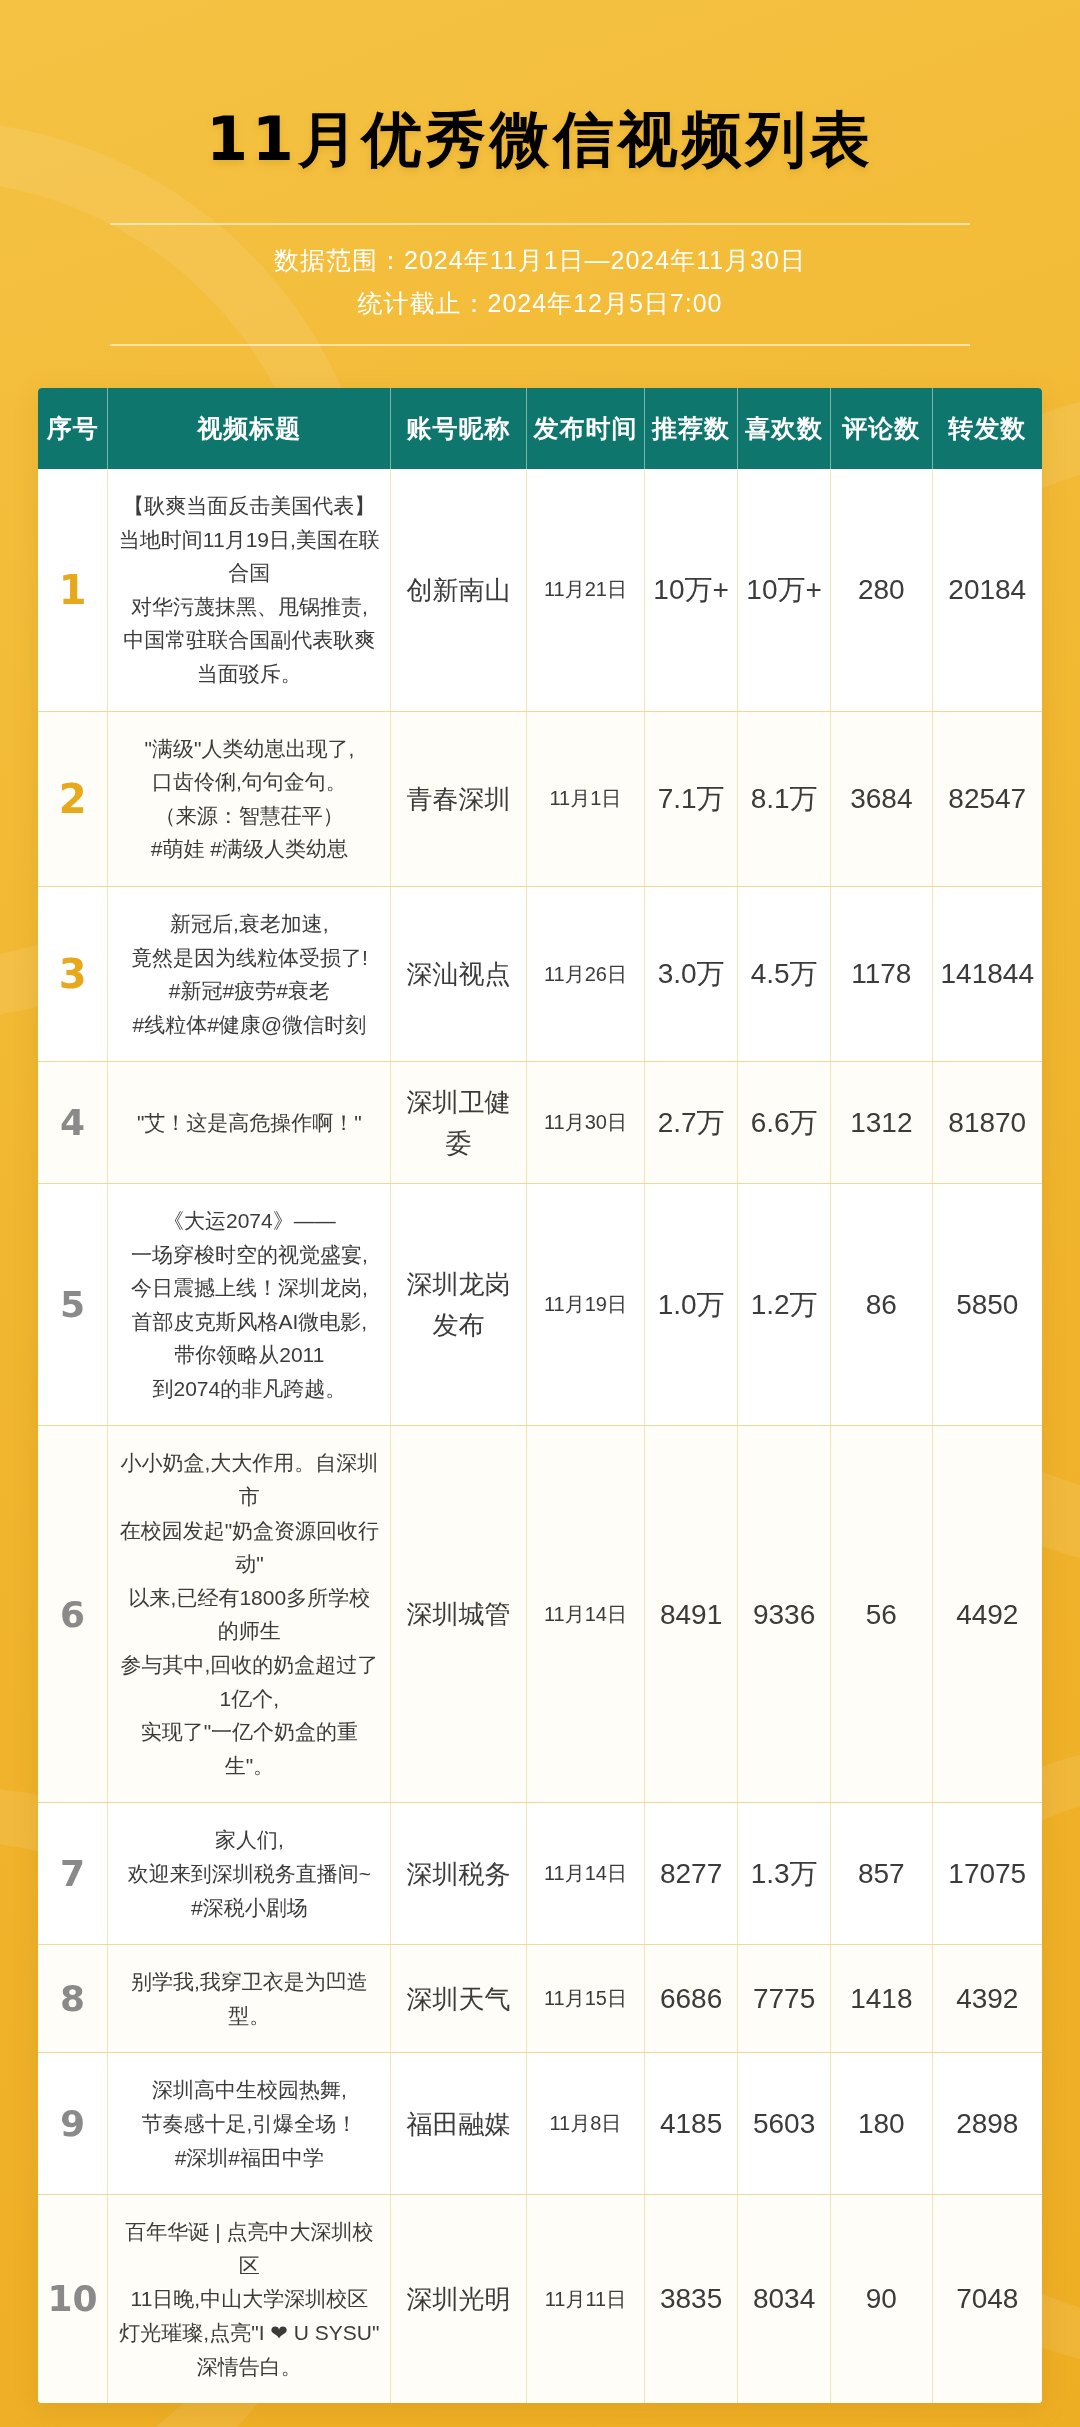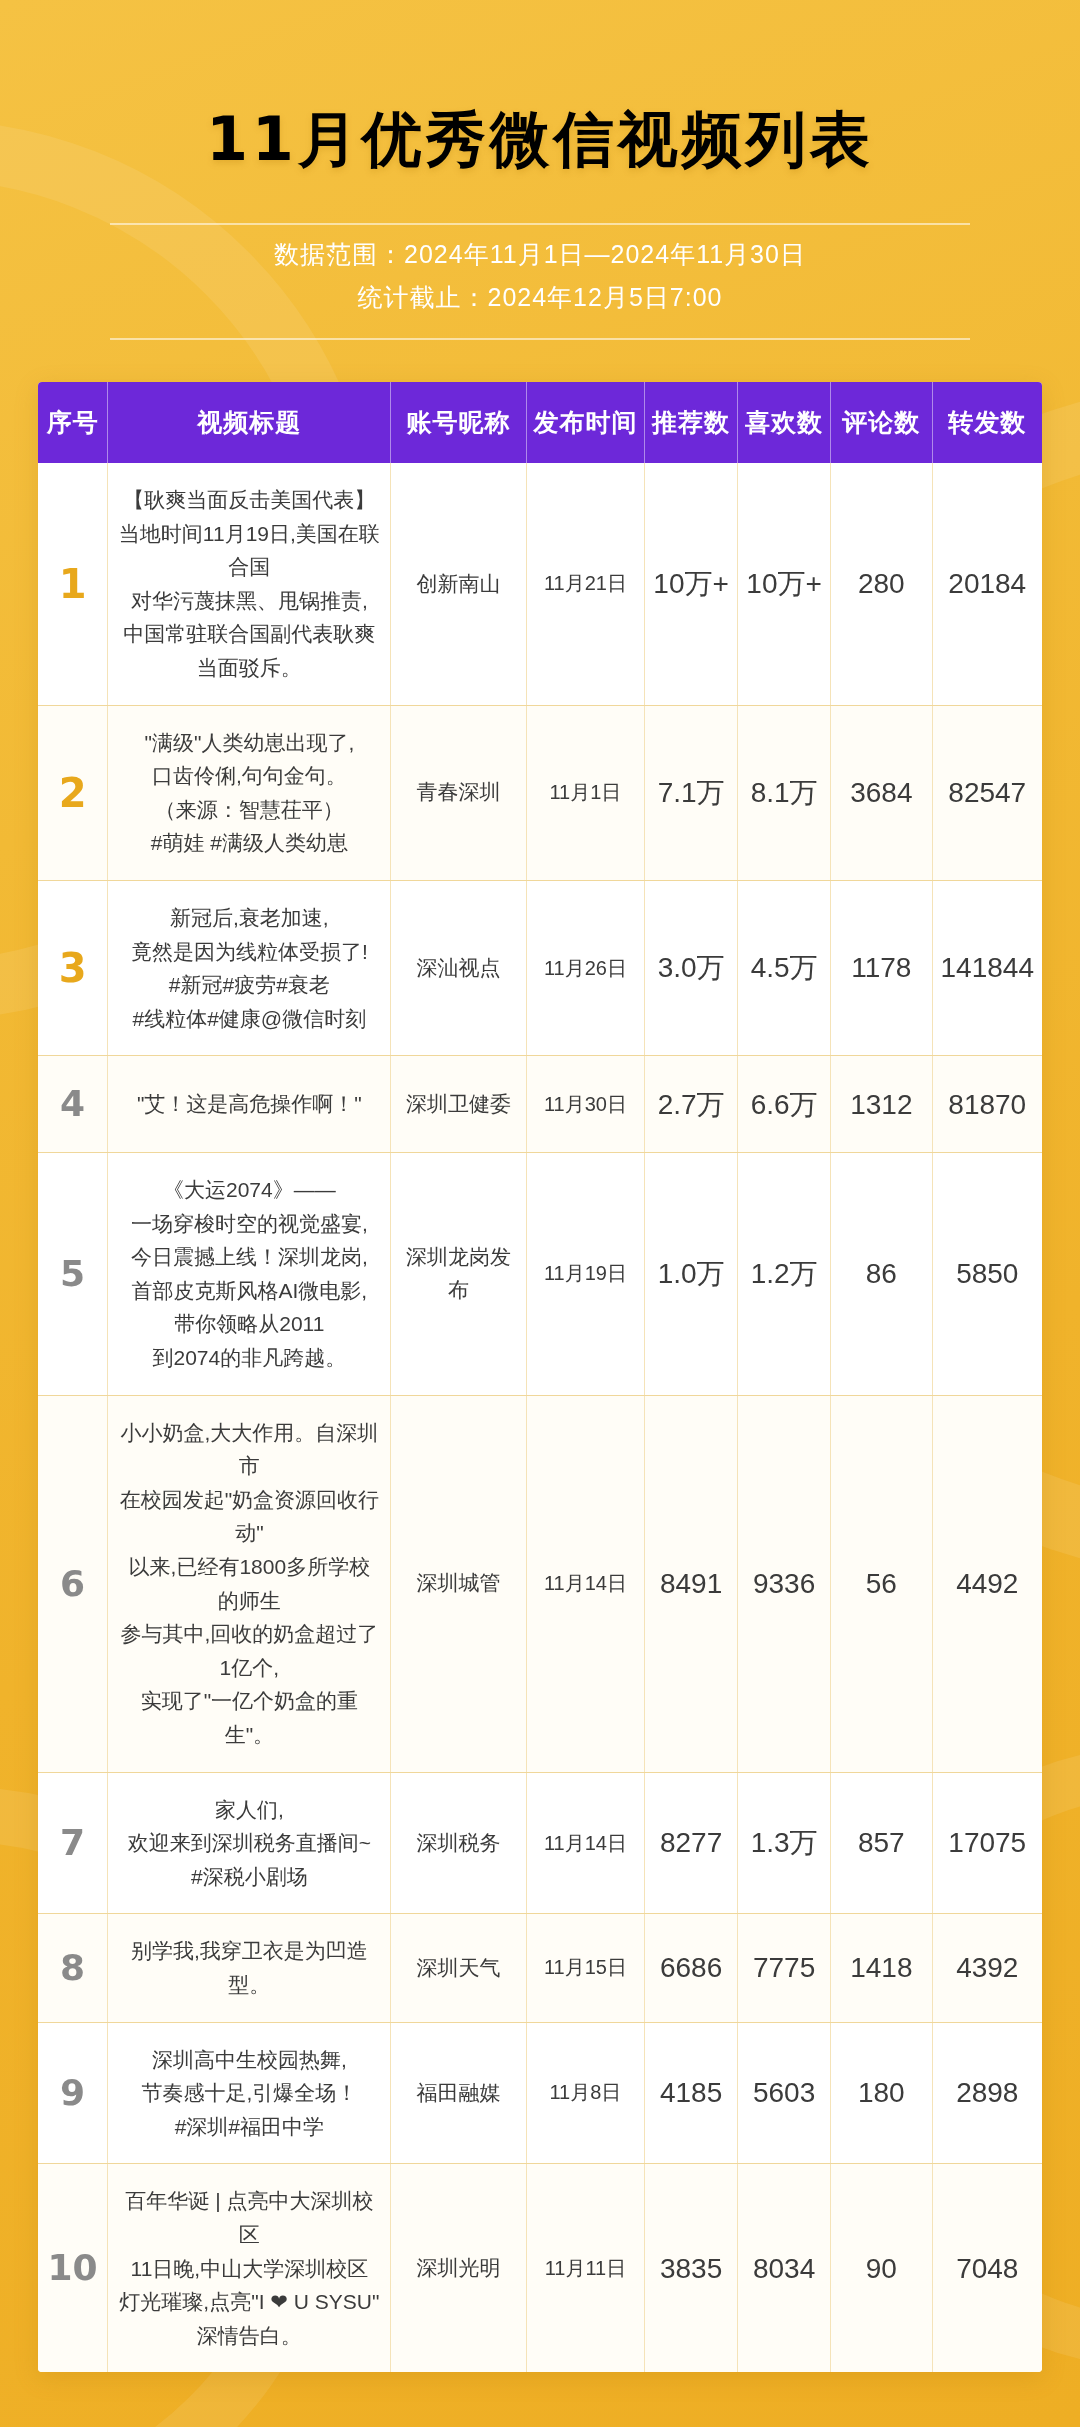--- a/index.html
+++ b/index.html
@@ -64,21 +64,21 @@
     font-size: 60px;
     font-weight: bold;
     color: #000000;
     letter-spacing: 4px;
     text-shadow: 0 3px 6px rgba(180,120,0,0.25);
     font-family: "DejaVu Sans", "Liberation Sans", sans-serif;
   }
 
   .meta-block {
     margin-top: 42px;
-    padding: 8px 0 20px;
+    padding: 14px 0 20px;
     border-top: 2px solid rgba(255,255,255,0.55);
     border-bottom: 2px solid rgba(255,255,255,0.55);
     text-align: center;
     width: 860px;
     margin-left: auto;
     margin-right: auto;
   }
   .meta-line {
     font-size: 25px;
     color: #ffffff;
@@ -93,21 +93,21 @@
     border-radius: 4px;
     box-shadow: 0 6px 24px rgba(160,105,0,0.18);
     overflow: hidden;
   }
   table {
     width: 100%;
     border-collapse: collapse;
     table-layout: fixed;
   }
   thead th {
-    background: #6d28d9;
+    background: #0f766e;
     color: #ffffff;
     font-size: 25px;
     font-weight: bold;
     padding: 24px 2px;
     text-align: center;
     letter-spacing: 1px;
     border-right: 1px solid rgba(255,255,255,0.45);
   }
   thead th:last-child { border-right: none; }
 
@@ -144,21 +144,21 @@
     font-size: 40px;
   }
   .cell-title {
     font-size: 21px;
     line-height: 1.6;
     color: #3b3b3b;
     padding-left: 10px;
     padding-right: 10px;
     text-align: center;
   }
-  .cell-account { font-size: 21px; }
+  .cell-account { font-size: 26px; }
   .cell-time { font-size: 20px; text-align: center; }
   .cell-num { font-size: 28px; }
 
   tbody tr.shade td { background: #fffdf7; }
 </style>
 </head>
 <body>
 
 <div class="bg-swoosh s1"></div>
 <div class="bg-swoosh s2"></div>

